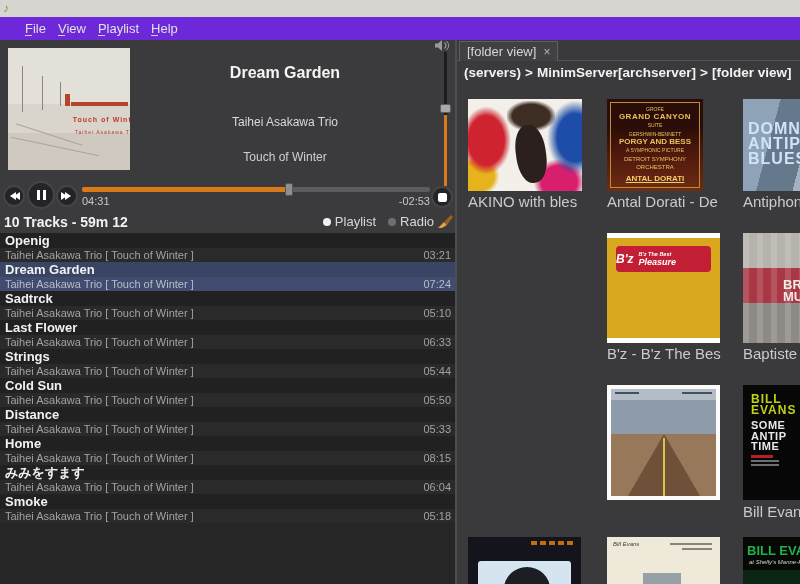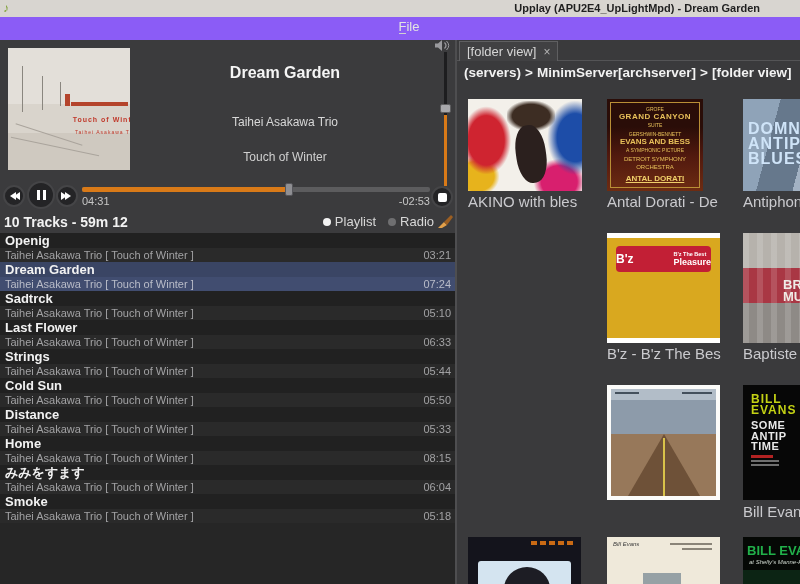--- a/index.html
+++ b/index.html
@@ -4,21 +4,21 @@
 <style>
   * { margin:0; padding:0; box-sizing:border-box; }
   html,body { width:800px; height:584px; overflow:hidden; background:#262626;
     font-family:"Liberation Sans","DejaVu Sans",sans-serif; }
 
   
   #titlebar { position:absolute; left:0; top:0; width:800px; height:17px; background:#d8d5d0; }
   #app-icon { position:absolute; left:3px; top:0px; font-size:12px; color:#7fa136; line-height:16px; }
   #win-title { position:absolute; right:40px; top:1px; font-size:11px; font-weight:bold; color:#1f1f1f; line-height:15px; }
 
-  #menubar { position:absolute; left:0; top:17px; width:800px; height:23px; background:#8b5cf6; display:flex; align-items:center; padding-left:18px; gap:10px;flex-direction:column; }
+  #menubar { position:absolute; left:0; top:17px; width:800px; height:23px; background:#6d28d9; display:flex; align-items:center; padding-left:24px; gap:10px; }
   .menu-item { position:relative; color:#e2e2e2; font-size:13px; padding:2px 1px; cursor:default; }
   .menu-item::after { content:''; position:absolute; left:1px; bottom:2px; width:7px; height:1px; background:#d0d0d0; }
 
   #main { position:absolute; left:0; top:40px; width:800px; height:544px; }
 
   
   #left-pane { position:absolute; left:0; top:0; width:456px; height:544px; background:#262626; }
   #player { position:absolute; left:0; top:0; width:456px; height:193px; background:#3b3b3d; }
 
   #album-art { position:absolute; left:8px; top:8px; width:122px; height:122px;
@@ -116,21 +116,21 @@
 
   .cov-ayako { width:114px; background:linear-gradient(90deg,#24423a 0 72%, #ebe4d2 72%); }
   .cov-ayako .hair { position:absolute; left:22%; top:18%; width:34px; height:42px; background:#15120f; border-radius:45%; }
   .cov-ayako .top { position:absolute; left:16%; top:48%; width:44px; height:48px; border-radius:8px; transform:rotate(-10deg);
     background:repeating-linear-gradient(45deg,#c34963 0 4px, #8c2440 4px 8px); }
   .cov-ayako .script { position:absolute; right:11px; top:8px; width:2px; height:92px;
     background:repeating-linear-gradient(#3a3026 0 10px, rgba(0,0,0,0) 10px 16px); }
 
   .cov-bz { width:113px; background:linear-gradient(#fff 0 5px, #d9a81f 5px calc(100% - 5px), #fff calc(100% - 5px)); }
   .cov-bz .banner { position:absolute; left:9px; right:9px; top:13px; height:26px; background:#c21f35; border-radius:4px;
-    display:flex; align-items:center; justify-content:space-between; gap:5px; color:#fff; }
+    display:flex; align-items:center; justify-content:flex-start; gap:5px; color:#fff;font-style:italic; }
   .cov-bz .logo { font-size:12px; font-weight:bold; }
   .bz-s { font-size:5.5px; font-weight:bold; line-height:6px; }
   .bz-b { font-size:9px; font-weight:bold; line-height:10px; }
 
   .cov-baptiste { width:110px; background:
     repeating-linear-gradient(90deg, rgba(255,255,255,.14) 0 6px, rgba(255,255,255,0) 6px 14px),
     linear-gradient(#b6b2ac 0 32%, #a93744 32% 64%, #8e8a86 64%); }
   .cov-baptiste .tx { position:absolute; left:40px; top:46px; font-weight:bold; font-size:13px; line-height:12px; color:#f0ece6; }
 
   .cov-howmy { width:113px; background:radial-gradient(42px 52px at 62% 66%, #9a7a5c 0 32%, #5a4434 52%, #241812 72%), #181010; }
@@ -168,21 +168,20 @@
   .cov-r4c { width:110px; background:#050805; }
   .cov-r4c .tx1 { position:absolute; left:4px; top:6px; font-size:13px; font-weight:bold; color:#21b14a; white-space:nowrap; }
   .cov-r4c .tx2 { position:absolute; left:6px; top:22px; font-size:6px; font-style:italic; color:#cfd8cf; white-space:nowrap; }
   .cov-r4c .block { position:absolute; left:0; right:0; top:33px; height:22px; background:#0c2414; }
 </style>
 </head>
 <body>
 
 <div id="titlebar">
   <span id="app-icon">♪</span>
-  <span id="win-title">Upplay (APU2E4_UpLightMpd) - Dream Garden</span>
 </div>
 
 <div id="menubar">
   <span class="menu-item">File</span>
   <span class="menu-item">View</span>
   <span class="menu-item">Playlist</span>
   <span class="menu-item">Help</span>
 </div>
 
 <div id="main">
@@ -350,21 +349,21 @@
       </div>
       <div class="tile-label">AKINO with bles</div>
     </div>
     <div class="tile r1 c2">
       <div class="cover cov-dorati">
         <div class="frame"></div>
         <div class="tx d1">GROFE</div>
         <div class="tx d2">GRAND CANYON</div>
         <div class="tx d3">SUITE</div>
         <div class="tx d4">GERSHWIN-BENNETT</div>
-        <div class="tx d5">EVANS AND BESS</div>
+        <div class="tx d5">PORGY AND BESS</div>
         <div class="tx d6">A SYMPHONIC PICTURE</div>
         <div class="tx d7">DETROIT SYMPHONY</div>
         <div class="tx d8">ORCHESTRA</div>
         <div class="tx d9">ANTAL DORATI</div>
       </div>
       <div class="tile-label">Antal Dorati - De</div>
     </div>
     <div class="tile r1 c3">
       <div class="cover cov-antiphon">
         <div class="tx">

